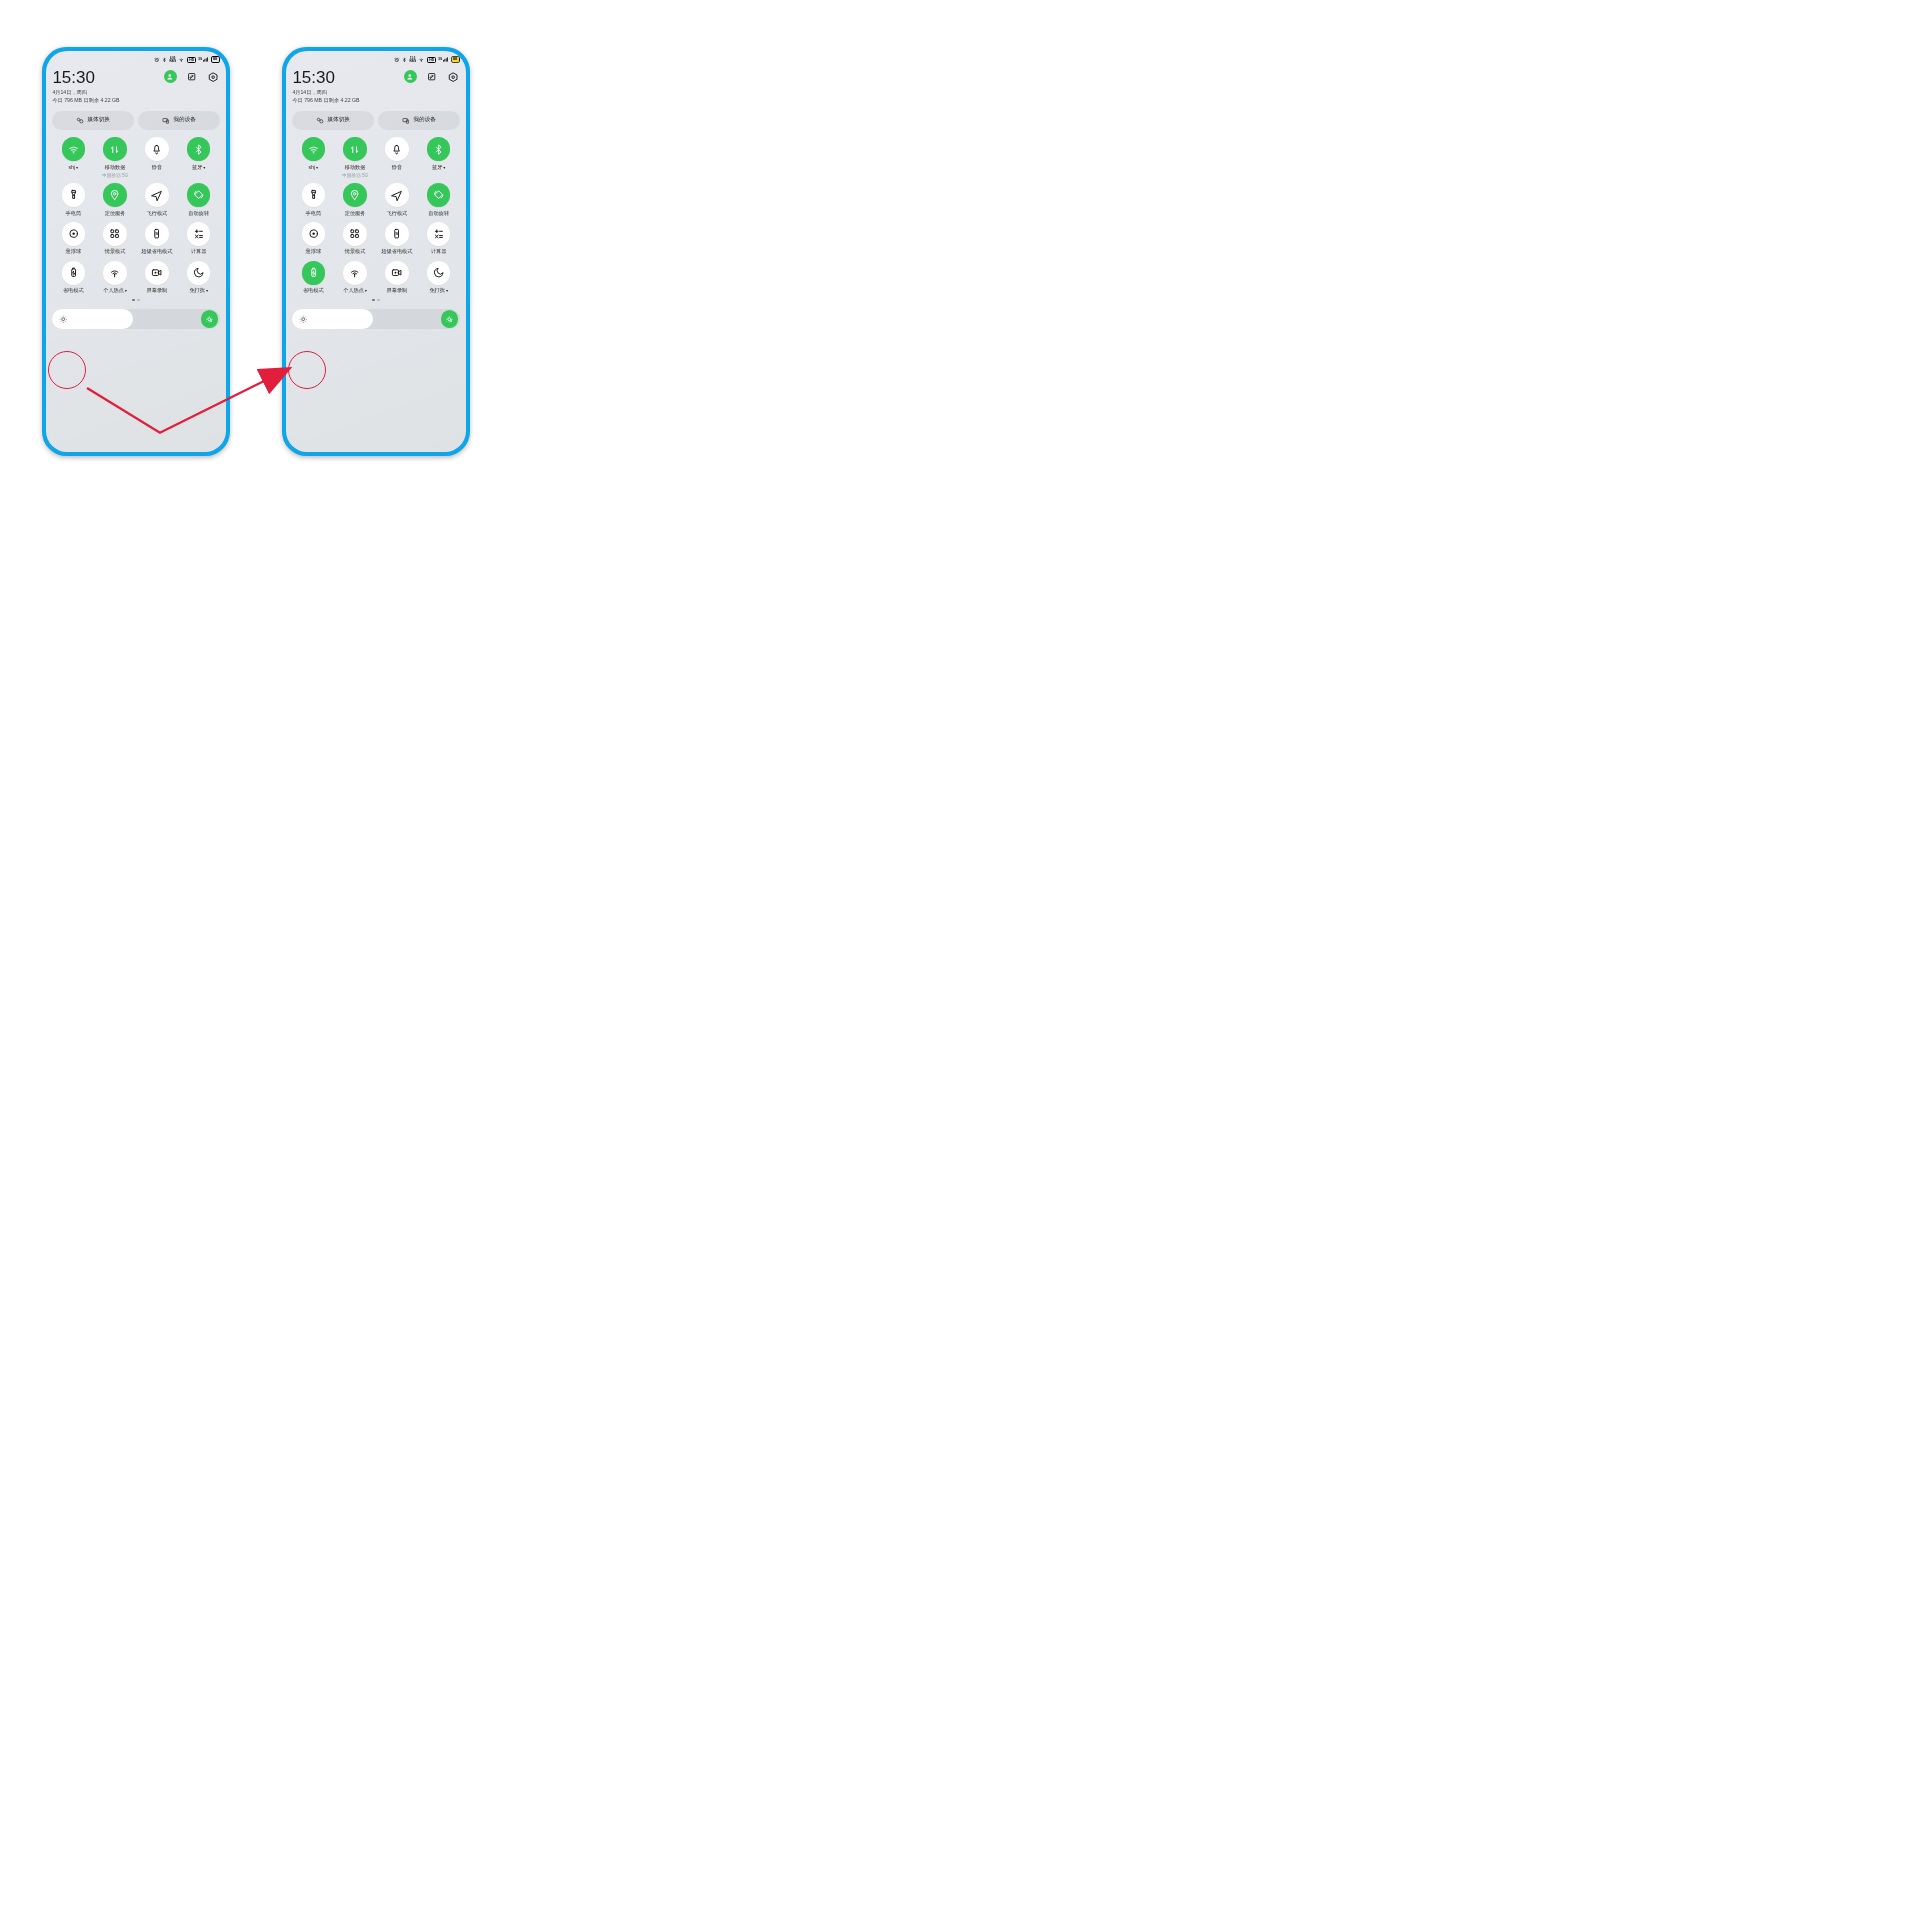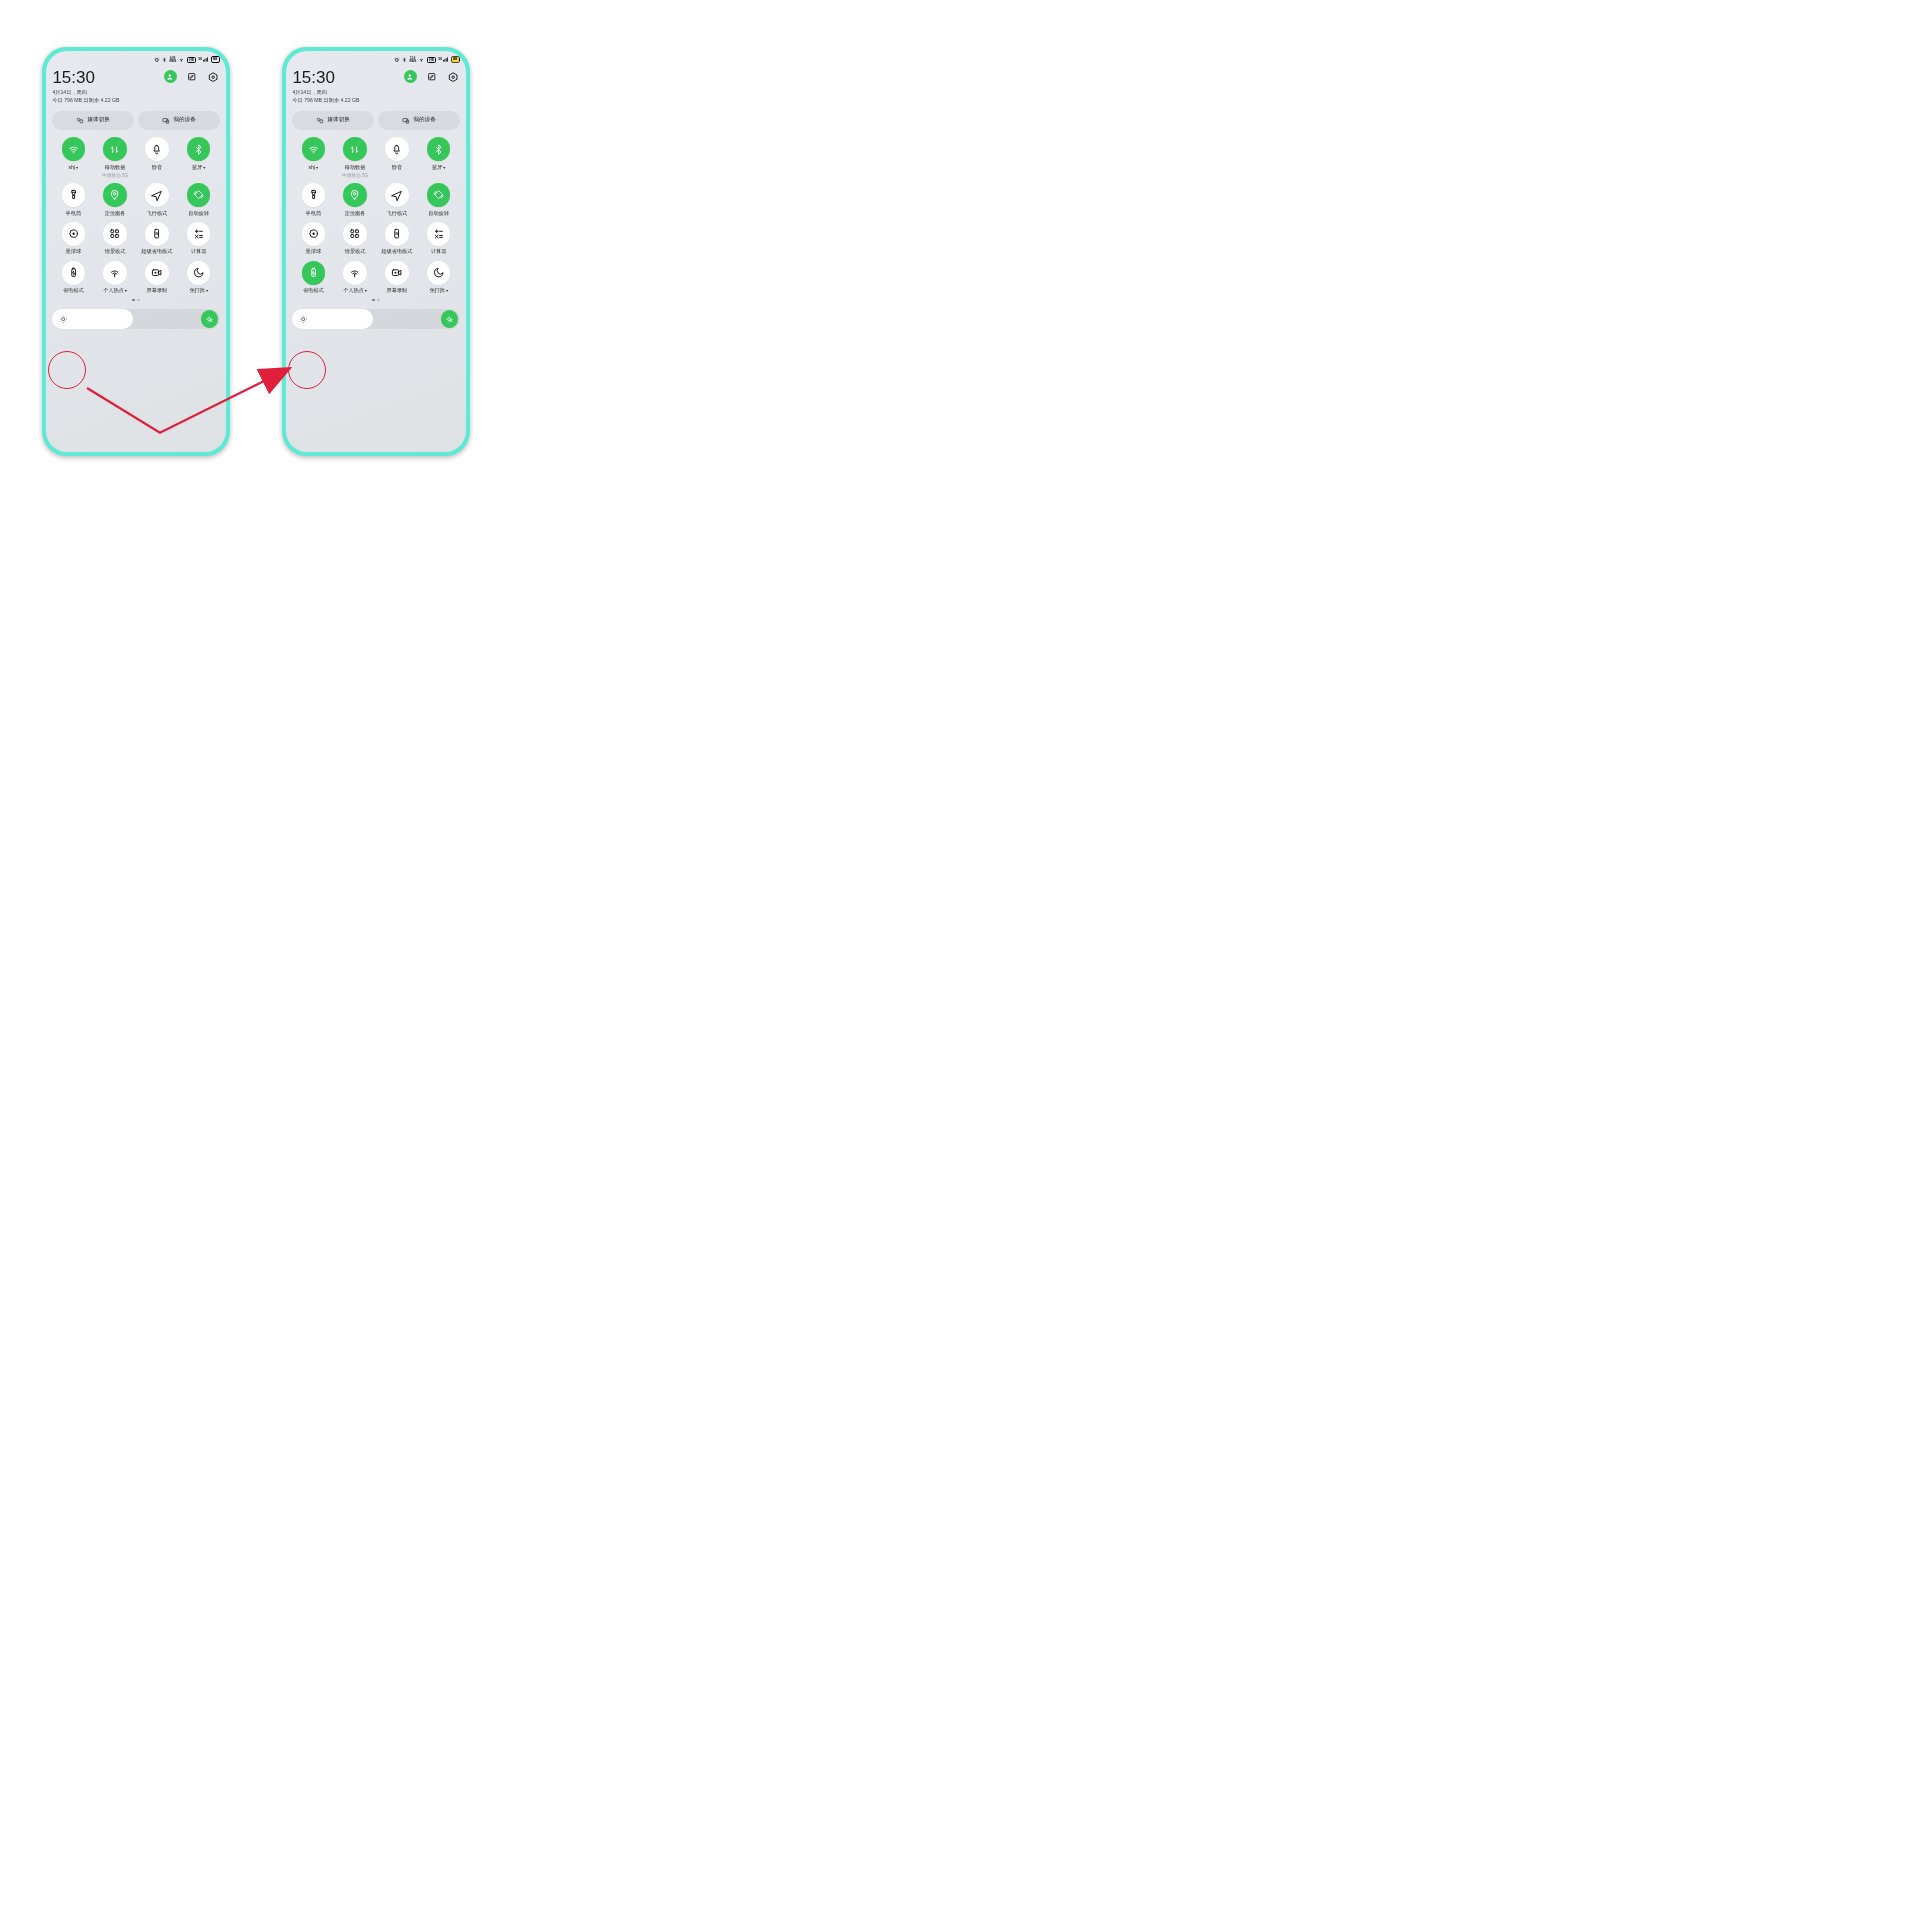--- a/index.html
+++ b/index.html
@@ -13,21 +13,21 @@
   }
 
   .stage { position: relative; width: 508px; height: 508px; }
 
   .phone {
     position: absolute;
     top: 47px;
     width: 188px;
     height: 409px;
     border-radius: 24.5px;
-    background: #5eead4;
+    background: #0ea5e9;
     padding: 3.8px;
     box-shadow: 0 1.9px 5.6px rgba(0,0,0,.25);
   }
   .phone.left  { left: 42px; }
   .phone.right { left: 282px; }
 
   .screen {
     width: 100%;
     height: 100%;
     border-radius: 21px;

